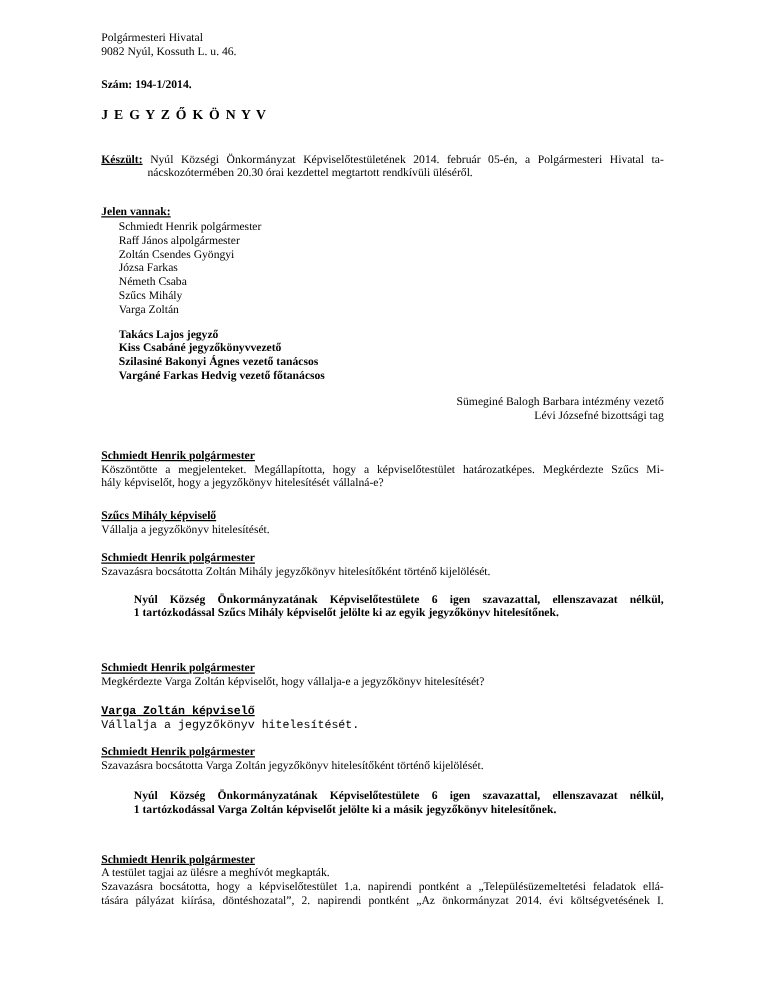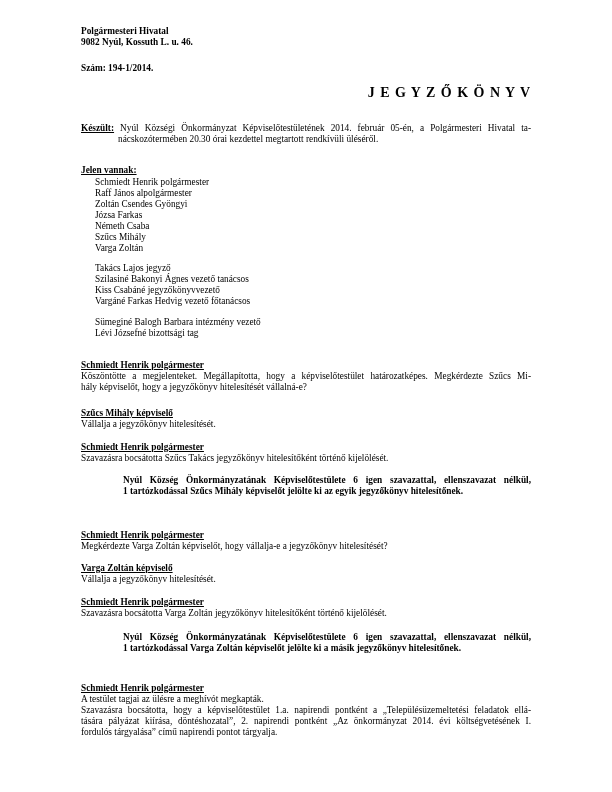--- a/index.html
+++ b/index.html
@@ -8,50 +8,50 @@
     width:612px;height:792px;
     background:#ffffff;
     color:#000000;
     font-family:"Liberation Serif", serif;
     font-size:9.3px;
     line-height:11px;
     box-sizing:border-box;
     padding:26px 81px 0 81px;
     overflow:hidden;
   }
-  .bold{font-weight:bold;}
+  .bold{font-weight:normal;}
   .hu{font-weight:bold;text-decoration:underline;}
   .title{
-    text-align:right;
+    text-align:left;
     font-weight:bold;
-    font-size:14px;
+    font-size:11px;
     letter-spacing:1px;
     margin-top:13px;
   }
   .docnum{margin-top:15px;font-weight:bold;}
   .made-at{margin-top:25px;}
   .made-at .l1{padding-left:37px;text-indent:-37px;}
   .made-at .l2{padding-left:37px;}
   .stretch{text-align:justify;text-align-last:justify;-moz-text-align-last:justify;}
   .present-label{margin-top:20px;}
   .names{padding-left:14px;}
   .g1{margin-top:1px;}
-  .g2{margin-top:9px;}
-  .g3{margin-top:10px;}
+  .g2{margin-top:9px;font-weight:bold;}
+  .g3{margin-top:10px;text-align:right;}
   .sec-1{margin-top:21px;}
   .sec-2{margin-top:15px;}
   .sec-3{margin-top:12px;}
   .res-1{margin-top:11px;}
   .sec-4{margin-top:33px;}
-  .sec-5{margin-top:11px;}
+  .sec-5{margin-top:11px;font-family:Liberation Mono, monospace;}
   .sec-6{margin-top:12px;}
   .res-2{margin-top:13px;}
   .closing{margin-top:29px;}
   .resolution{
-    margin-left:42px;
+    margin-left:26px;
     font-weight:bold;
   }
 </style>
 </head>
 <body>
 
 <div class="page">
 
   <div class="letterhead">
     <div class="bold">Polgármesteri Hivatal</div>
@@ -74,22 +74,22 @@
     <div>Raff János alpolgármester</div>
     <div>Zoltán Csendes Gyöngyi</div>
     <div>Józsa Farkas</div>
     <div>Németh Csaba</div>
     <div>Szűcs Mihály</div>
     <div>Varga Zoltán</div>
   </div>
 
   <div class="names g2">
     <div>Takács Lajos jegyző</div>
+    <div>Kiss Csabáné jegyzőkönyvvezető</div>
     <div>Szilasiné Bakonyi Ágnes vezető tanácsos</div>
-    <div>Kiss Csabáné jegyzőkönyvvezető</div>
     <div>Vargáné Farkas Hedvig vezető főtanácsos</div>
   </div>
 
   <div class="names g3">
     <div>Sümeginé Balogh Barbara intézmény vezető</div>
     <div>Lévi Józsefné bizottsági tag</div>
   </div>
 
   <div class="sec-1">
     <div class="hu">Schmiedt Henrik polgármester</div>
@@ -97,21 +97,21 @@
     <div>hály képviselőt, hogy a jegyzőkönyv hitelesítését vállalná-e?</div>
   </div>
 
   <div class="sec-2">
     <div class="hu">Szűcs Mihály képviselő</div>
     <div>Vállalja a jegyzőkönyv hitelesítését.</div>
   </div>
 
   <div class="sec-3">
     <div class="hu">Schmiedt Henrik polgármester</div>
-    <div>Szavazásra bocsátotta Szűcs Takács jegyzőkönyv hitelesítőként történő kijelölését.</div>
+    <div>Szavazásra bocsátotta Zoltán Mihály jegyzőkönyv hitelesítőként történő kijelölését.</div>
   </div>
 
   <div class="resolution res-1">
     <div class="stretch">Nyúl Község Önkormányzatának Képviselőtestülete 6 igen szavazattal, ellenszavazat nélkül,</div>
     <div>1 tartózkodással Szűcs Mihály képviselőt jelölte ki az egyik jegyzőkönyv hitelesítőnek.</div>
   </div>
 
   <div class="sec-4">
     <div class="hu">Schmiedt Henrik polgármester</div>
     <div>Megkérdezte Varga Zoltán képviselőt, hogy vállalja-e a jegyzőkönyv hitelesítését?</div>
@@ -130,16 +130,15 @@
   <div class="resolution res-2">
     <div class="stretch">Nyúl Község Önkormányzatának Képviselőtestülete 6 igen szavazattal, ellenszavazat nélkül,</div>
     <div>1 tartózkodással Varga Zoltán képviselőt jelölte ki a másik jegyzőkönyv hitelesítőnek.</div>
   </div>
 
   <div class="closing">
     <div class="hu">Schmiedt Henrik polgármester</div>
     <div>A testület tagjai az ülésre a meghívót megkapták.</div>
     <div class="stretch">Szavazásra bocsátotta, hogy a képviselőtestület 1.a. napirendi pontként a „Településüzemeltetési feladatok ellá-</div>
     <div class="stretch">tására pályázat kiírása, döntéshozatal”, 2. napirendi pontként „Az önkormányzat 2014. évi költségvetésének I.</div>
-    <div>fordulós tárgyalása” című napirendi pontot tárgyalja.</div>
   </div>
 
 </div>
 
 </body></html>

